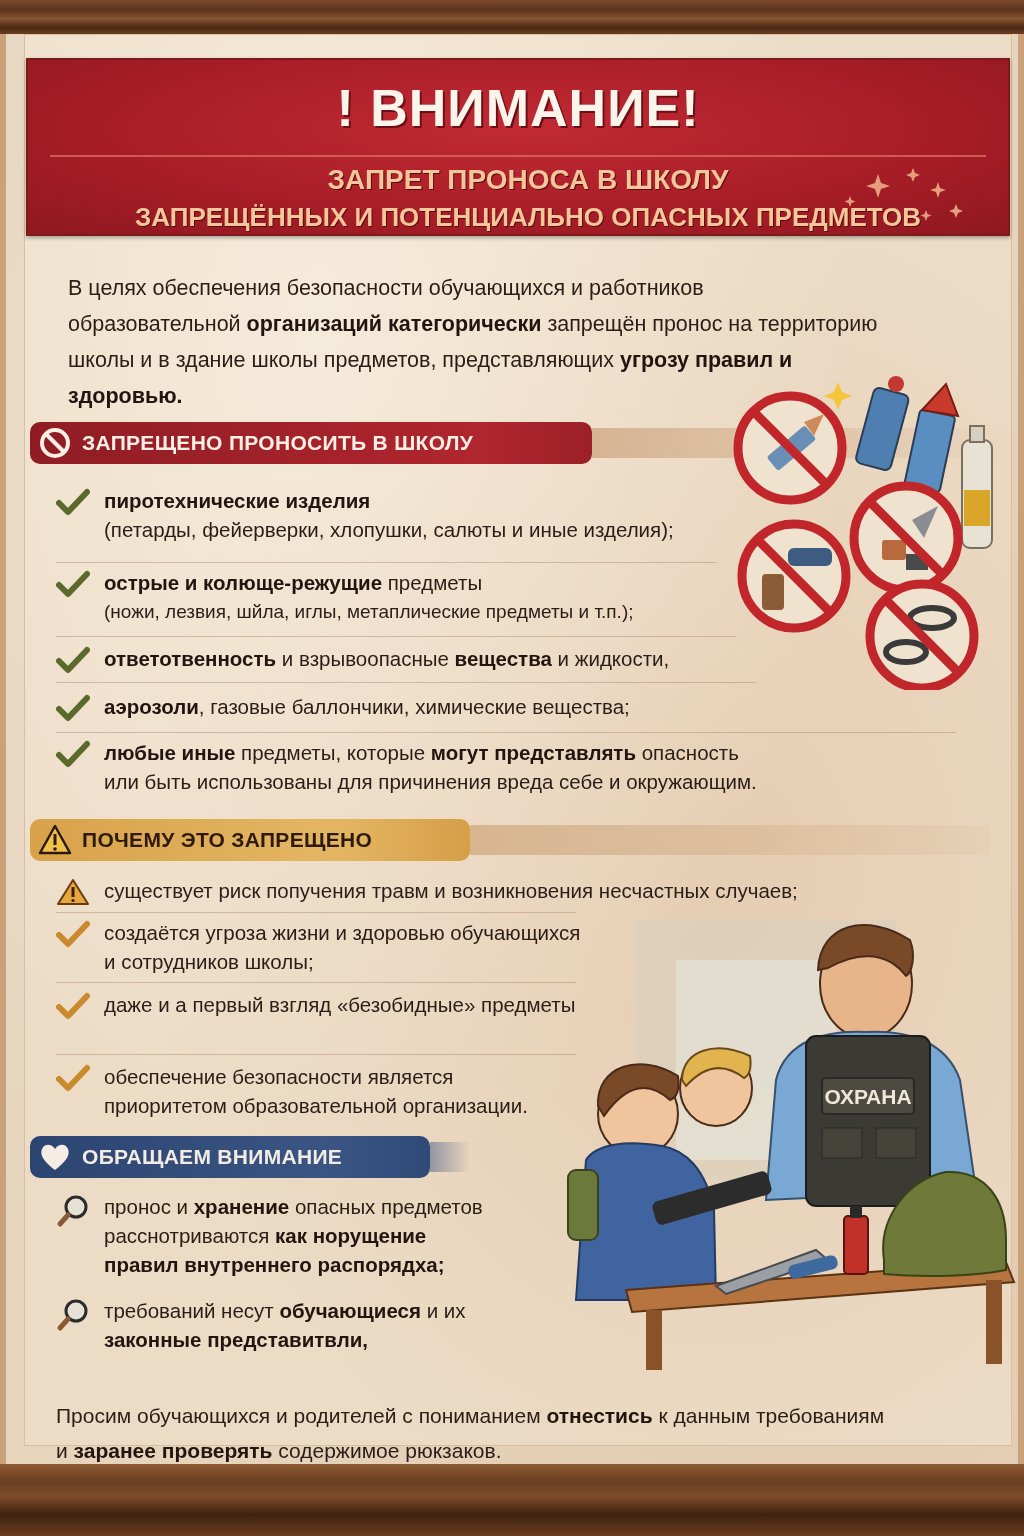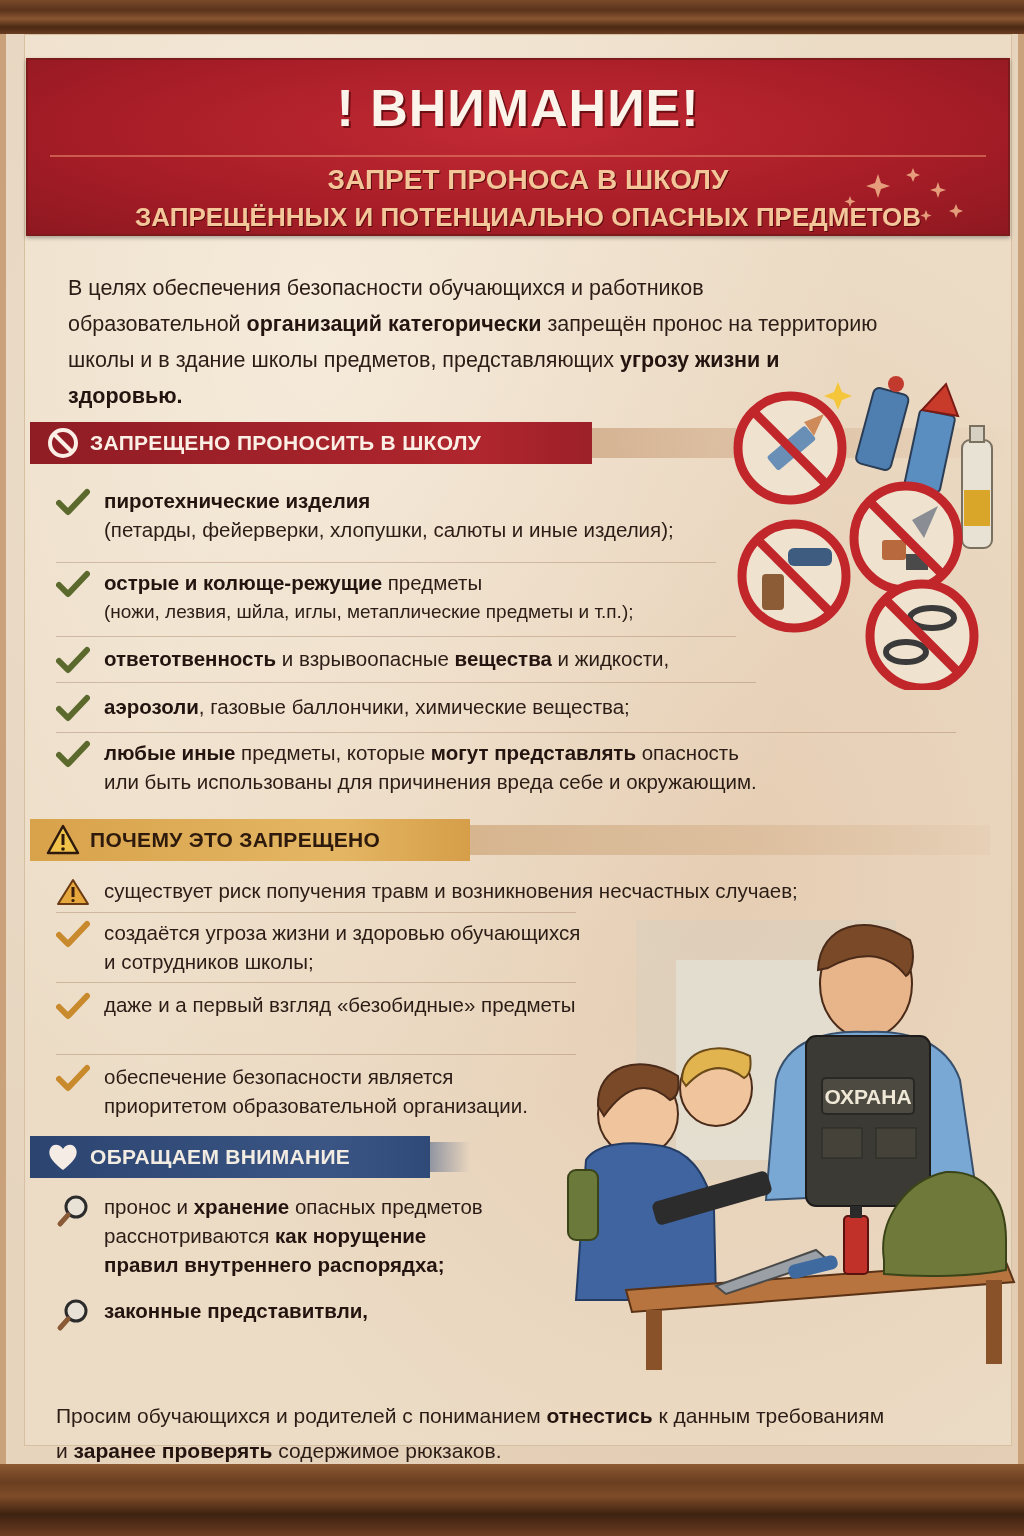--- a/index.html
+++ b/index.html
@@ -62,22 +62,22 @@
   .sparkles { position: absolute; right: 40px; top: 100px; width: 130px; height: 70px; }
   
   .intro {
     position: absolute; left: 62px; top: 236px; width: 910px;
     font-size: 21.5px; line-height: 36px; color: #2b1d16;
   }
   b { font-weight: bold; color: #241410; }
   
   .sec-head {
     position: absolute; left: 24px; height: 42px;
-    display: flex; align-items: center; padding-left: 16px;
-    font-weight: bold; font-size: 21px; letter-spacing: 0.3px;
+    display: flex; align-items: center; padding-left: 8px;
+    font-weight: bold; font-size: 21px; letter-spacing: 0.3px; border-radius: 10px;
   }
   .sec-head .strip-tail {
     position: absolute; top: 6px; height: 30px; left: 100%;
   }
   .sec-red { top: 388px; width: 562px; background: linear-gradient(90deg, #8f1c24, #b0262e 80%, #9c2028); color: #fbeee4; }
   .sec-red .strip-tail { width: 420px; background: linear-gradient(90deg, rgba(196,150,110,0.6), rgba(220,190,160,0.0)); }
   .sec-amber { top: 785px; width: 440px; background: linear-gradient(90deg, #d8a24a, #e4b664 70%, #d69e48); color: #2d1a0c; }
   .sec-amber .strip-tail { width: 520px; background: linear-gradient(90deg, rgba(205,165,120,0.7), rgba(220,190,160,0.2)); }
   .sec-blue { top: 1102px; width: 400px; background: linear-gradient(90deg, #2c4470, #3a5584 75%, #304a78); color: #f3ece2; }
   .sec-blue .strip-tail { width: 40px; background: linear-gradient(90deg, rgba(60,85,132,0.5), rgba(220,190,160,0)); }
@@ -119,21 +119,21 @@
         <path d="M118 44 l2 5 5 2 -5 2 -2 5 -2 -5 -5 -2 5 -2z"></path>
         <path d="M12 36 l1.5 4 4 1.5 -4 1.5 -1.5 4 -1.5 -4 -4 -1.5 4 -1.5z"></path>
         <path d="M88 50 l1.5 4 4 1.5 -4 1.5 -1.5 4 -1.5 -4 -4 -1.5 4 -1.5z"></path>
       </g>
     </svg>
   </div>
 
   <div class="intro">
     <div><span>В целях обеспечения безопасности обучающихся и работников</span></div>
     <div><span>образовательной </span><b>организаций категорически</b><span> запрещён пронос на территорию</span></div>
-    <div><span>школы и в здание школы предметов, представляющих </span><b>угрозу жизни и</b></div>
+    <div><span>школы и в здание школы предметов, представляющих </span><b>угрозу правил и</b></div>
     <div><b>здоровью.</b></div>
   </div>
 
   <div class="sec-head sec-red">
     <svg class="sec-icon" viewBox="0 0 34 34">
       <circle cx="17" cy="17" r="13" fill="none" stroke="#fbeee4" stroke-width="4"></circle>
       <line x1="8" y1="8" x2="26" y2="26" stroke="#fbeee4" stroke-width="4"></line>
     </svg>
     <span>ЗАПРЕЩЕНО ПРОНОСИТЬ В ШКОЛУ</span>
     <div class="strip-tail"></div>
@@ -285,20 +285,21 @@
     <div class="txt"><span>пронос и </span><b>хранение</b><span> опасных предметов</span></div>
     <div class="txt"><span>расснотриваются </span><b>как норущение</b></div>
     <div class="txt"><b>правил внутреннего распорядха;</b></div>
   </div>
 
   <div class="item" style="top:1262px; width:520px;">
     <svg class="ico" style="height:34px;" viewBox="0 0 34 34">
       <circle cx="20" cy="13" r="10" fill="#e8e2d6" stroke="#2b2b2b" stroke-width="3"></circle>
       <line x1="12" y1="21" x2="4" y2="30" stroke="#8a5a36" stroke-width="5" stroke-linecap="round"></line>
     </svg>
+    <div class="txt"><span>требований несут </span><b>обучающиеся</b><span> и их</span></div>
     <div class="txt"><b>законные представитвли,</b></div>
   </div>
 
   <svg class="illo" style="left:560px; top:846px; width:450px; height:500px;" viewBox="0 0 450 500">
 
     <rect x="70" y="40" width="260" height="260" fill="#d8cfc0" opacity="0.55"></rect>
     <rect x="110" y="80" width="160" height="200" fill="#e6e6dc" opacity="0.6"></rect>
 
     <g>
       <ellipse cx="300" cy="104" rx="46" ry="54" fill="#e8b48a" stroke="#4a2a18" stroke-width="2"></ellipse>

